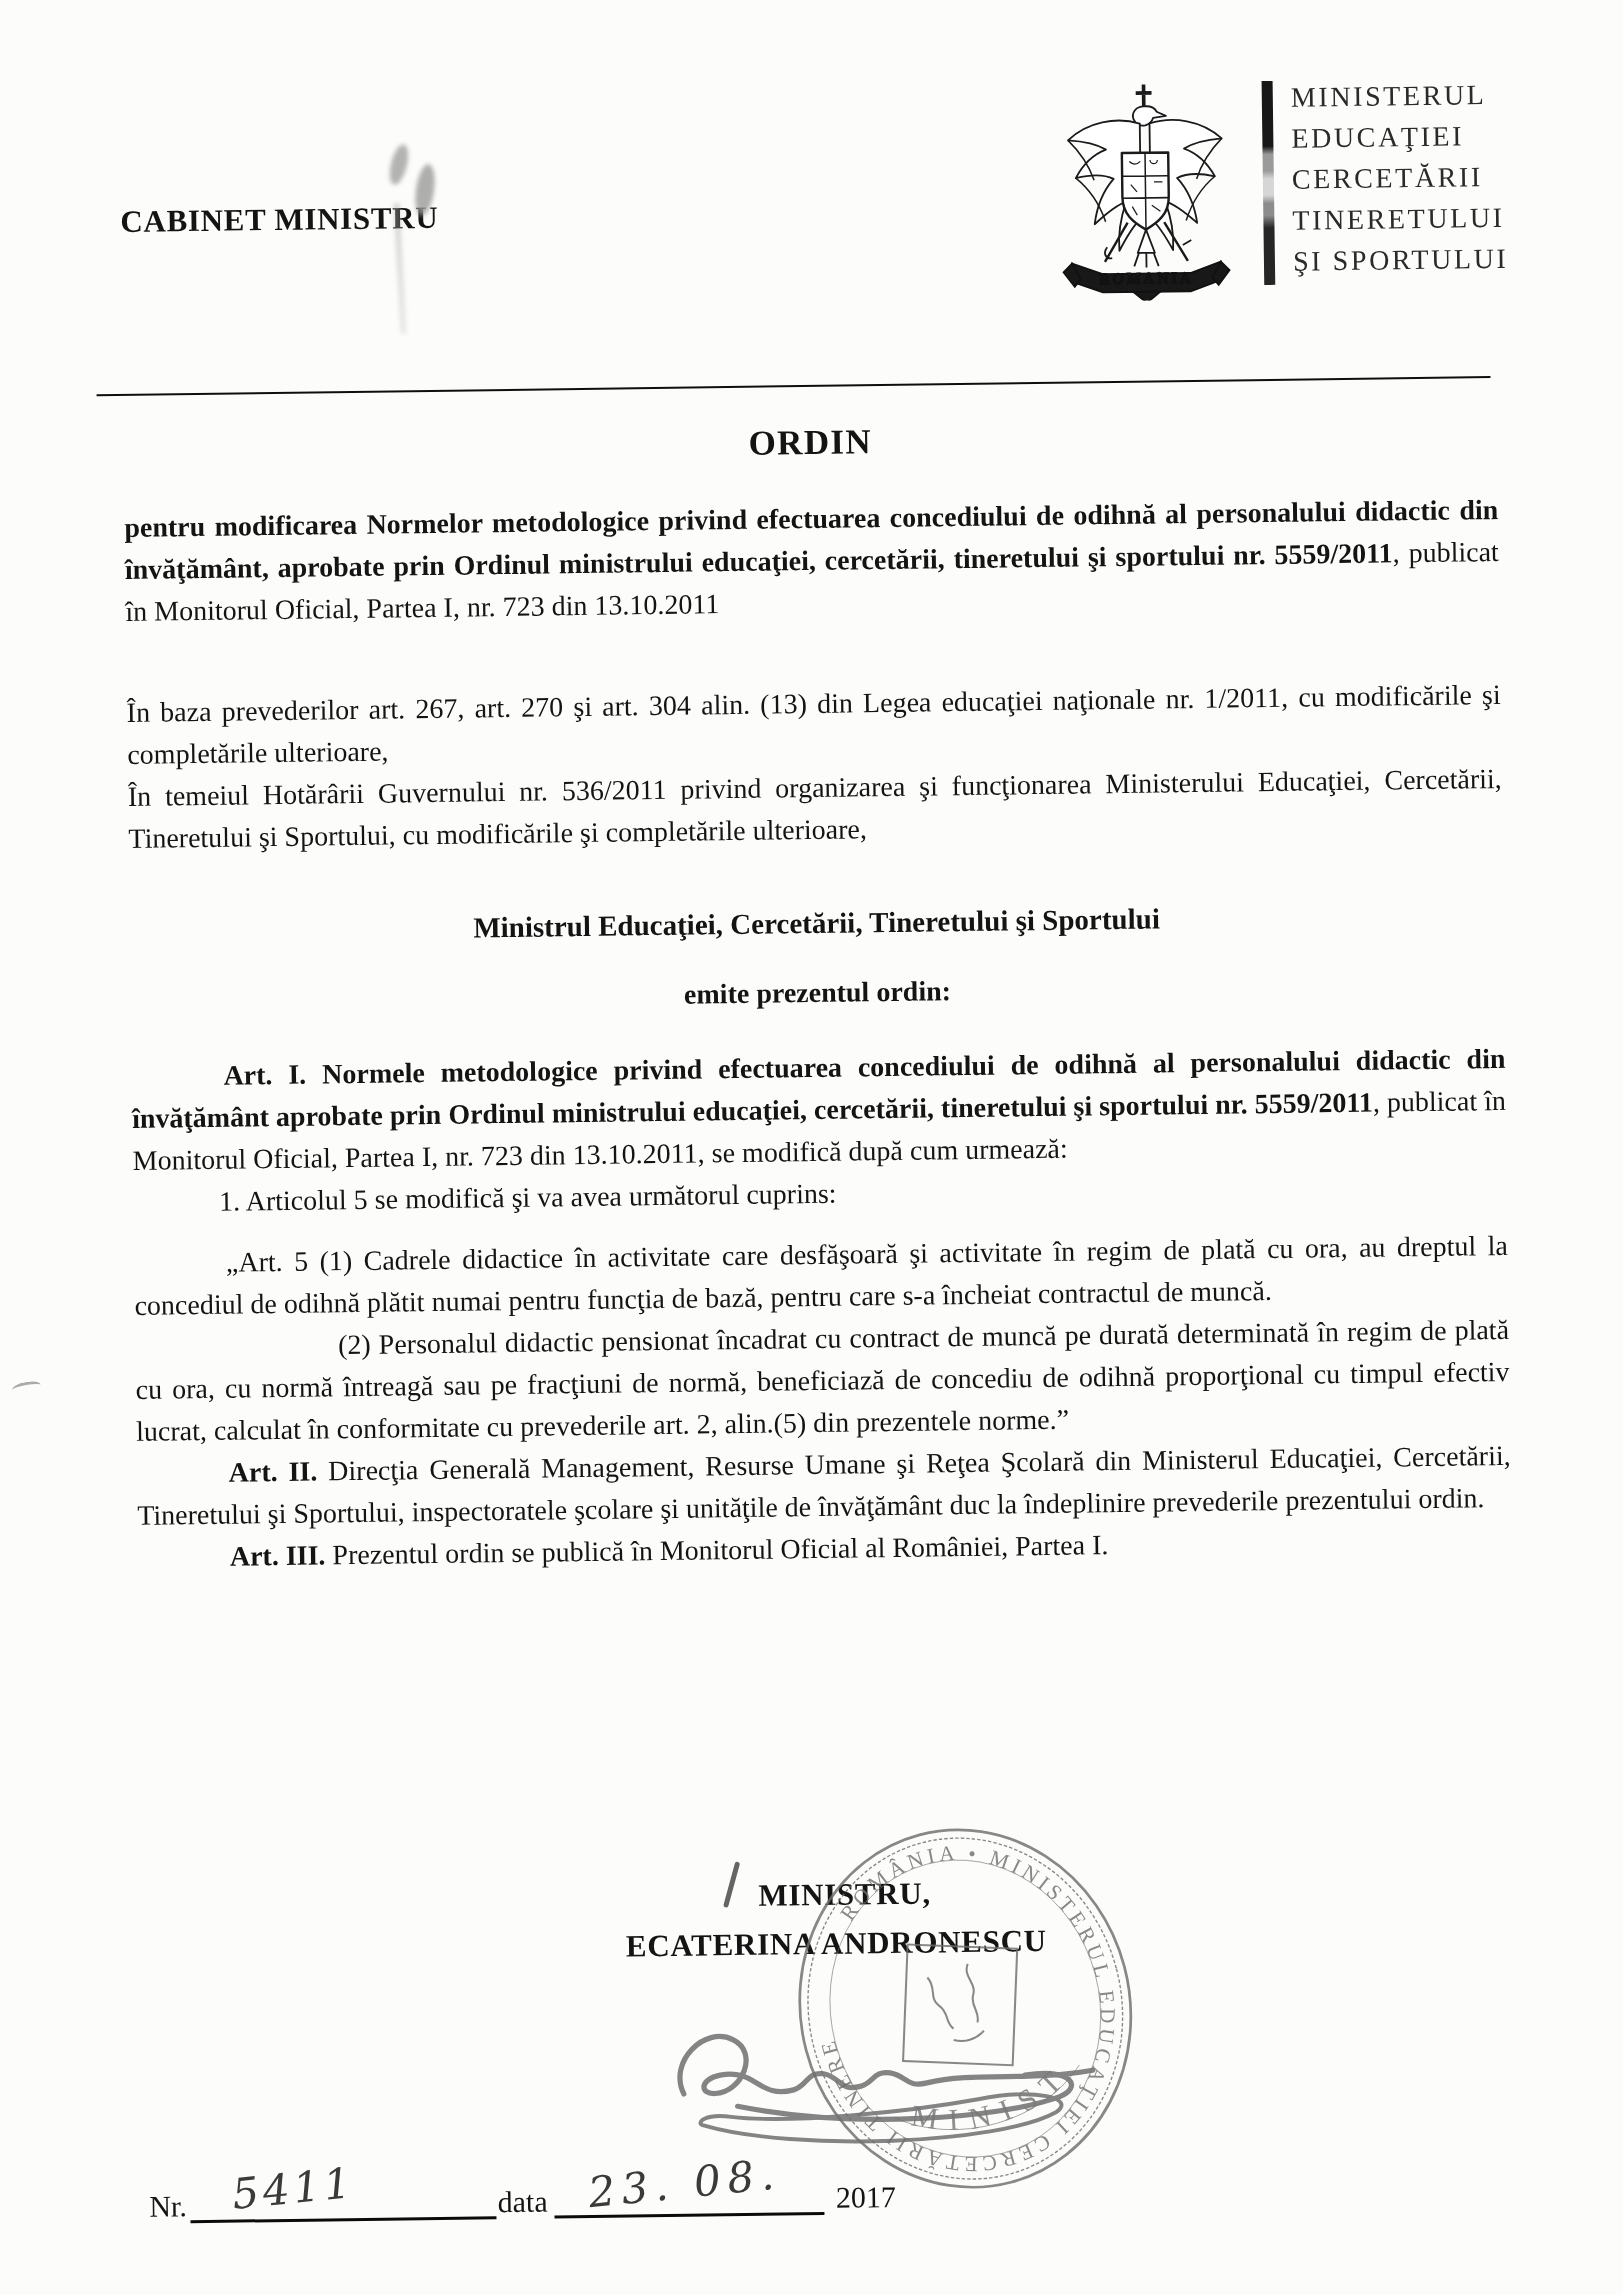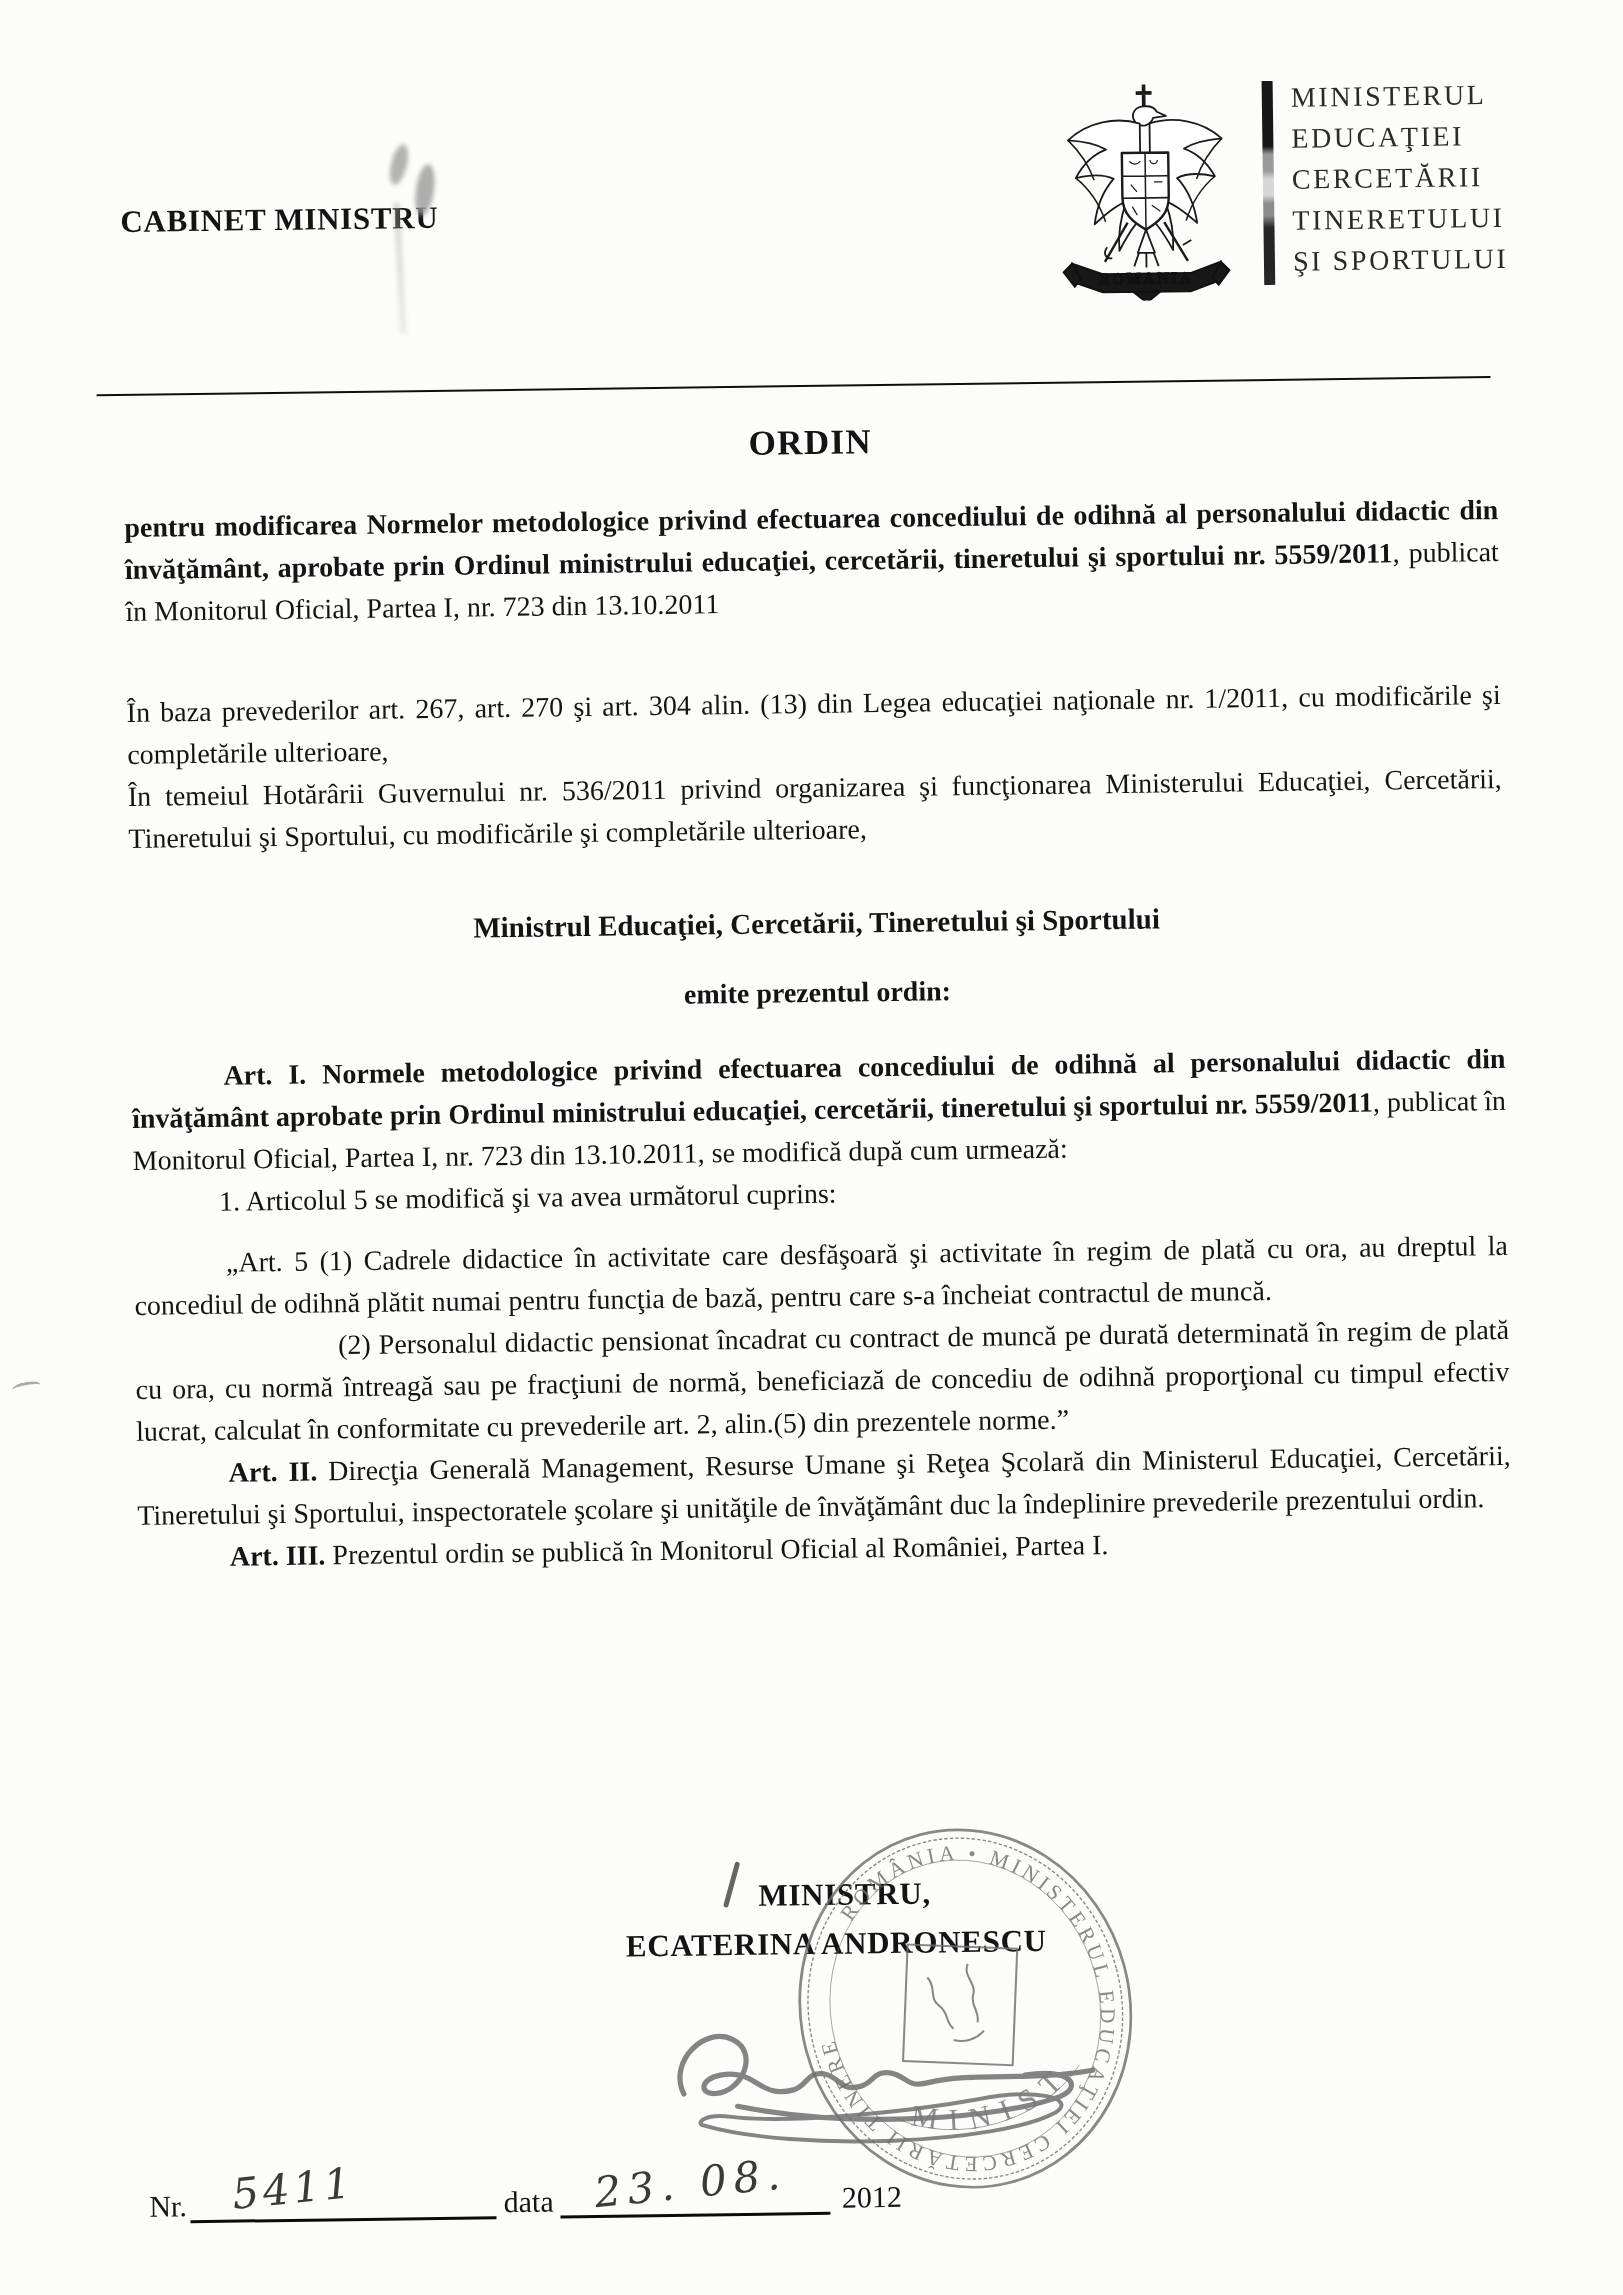--- a/index.html
+++ b/index.html
@@ -46,21 +46,21 @@
   
   .footer{position:absolute;left:134px;top:2171px;font-size:30px;display:flex;align-items:flex-end;}
   .uline{display:inline-block;border-bottom:3.9px solid #0b0b0b;position:relative;height:41px;}
   .u1{width:306px;margin-left:3.9px;}
   .u2{width:270px;margin-left:6.5px;}
   .hand{position:absolute;bottom:6.5px;font-family:"DejaVu Serif",serif;font-style:italic;
         font-size:42px;color:#3a3a3a;transform:rotate(-5deg);letter-spacing:3.9px;white-space:nowrap;}
   .h1v{left:42px;}
   .h2v{left:34px;letter-spacing:6.5px;}
   .yr{margin-left:11.8px;}
-  .datalbl{margin-left:7px;}
+  .datalbl{margin-left:1px;}
 
   
   .smudge{position:absolute;background:#9b9b9b;border-radius:50%;filter:blur(2px);}
   .sm1{left:391px;top:144px;width:15.7px;height:41px;transform:rotate(14deg);opacity:.75;}
   .sm2{left:416px;top:164px;width:18.3px;height:52px;transform:rotate(8deg);opacity:.8;}
   .streak{position:absolute;left:397px;top:203px;width:5.9px;height:131px;opacity:.45;filter:blur(2px);
           background:linear-gradient(#a5a5a5,#d2d2d2);transform:rotate(-3deg);}
   .tilde{position:absolute;left:11.8px;top:1382px;width:29px;height:7.9px;border-top:3.3px solid #8a8a8a;
          border-radius:50%;transform:rotate(-10deg);opacity:.7;}
 </style>
@@ -172,21 +172,21 @@
 
     <div class="footer">
       <span>Nr.</span>
       <span class="uline u1">
         <span class="hand h1v">5411</span>
       </span>
       <span class="datalbl">data</span>
       <span class="uline u2">
         <span class="hand h2v">23. 08.</span>
       </span>
-      <span class="yr">2012</span>
+      <span class="yr">2017</span>
     </div>
 
   </div>
 
   <div class="smudge sm1"></div>
   <div class="smudge sm2"></div>
   <div class="streak"></div>
   <div class="tilde"></div>
 </div>
 

